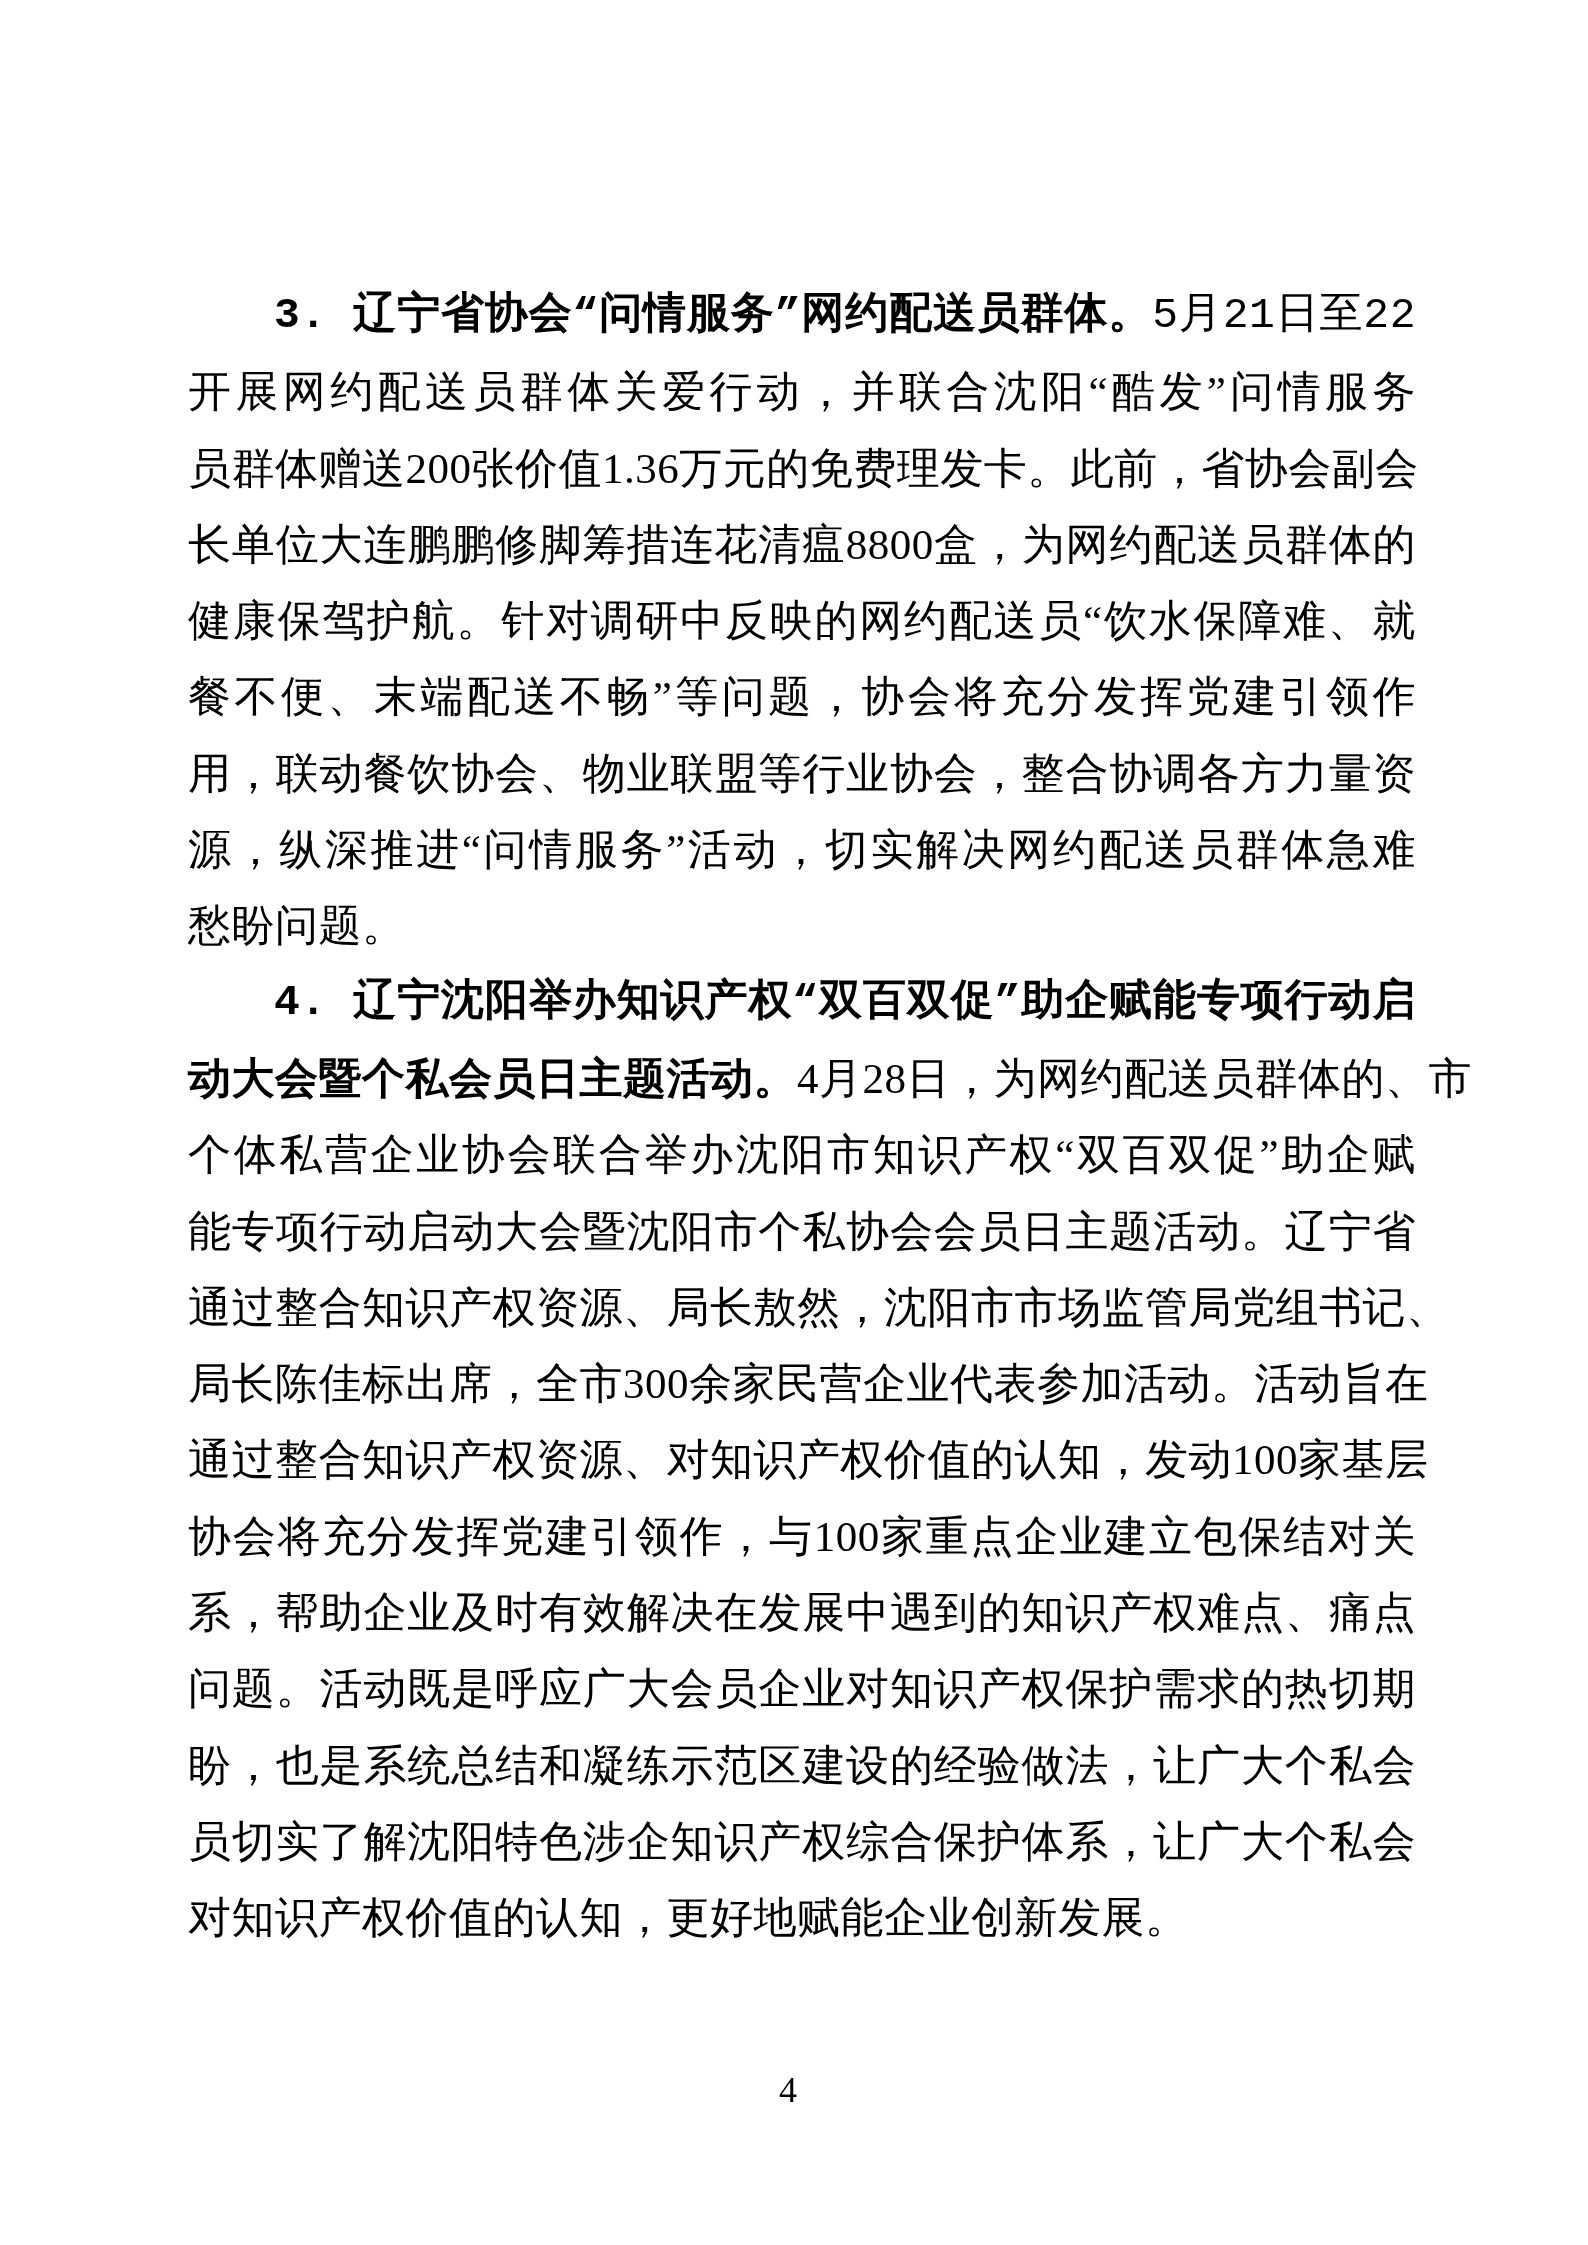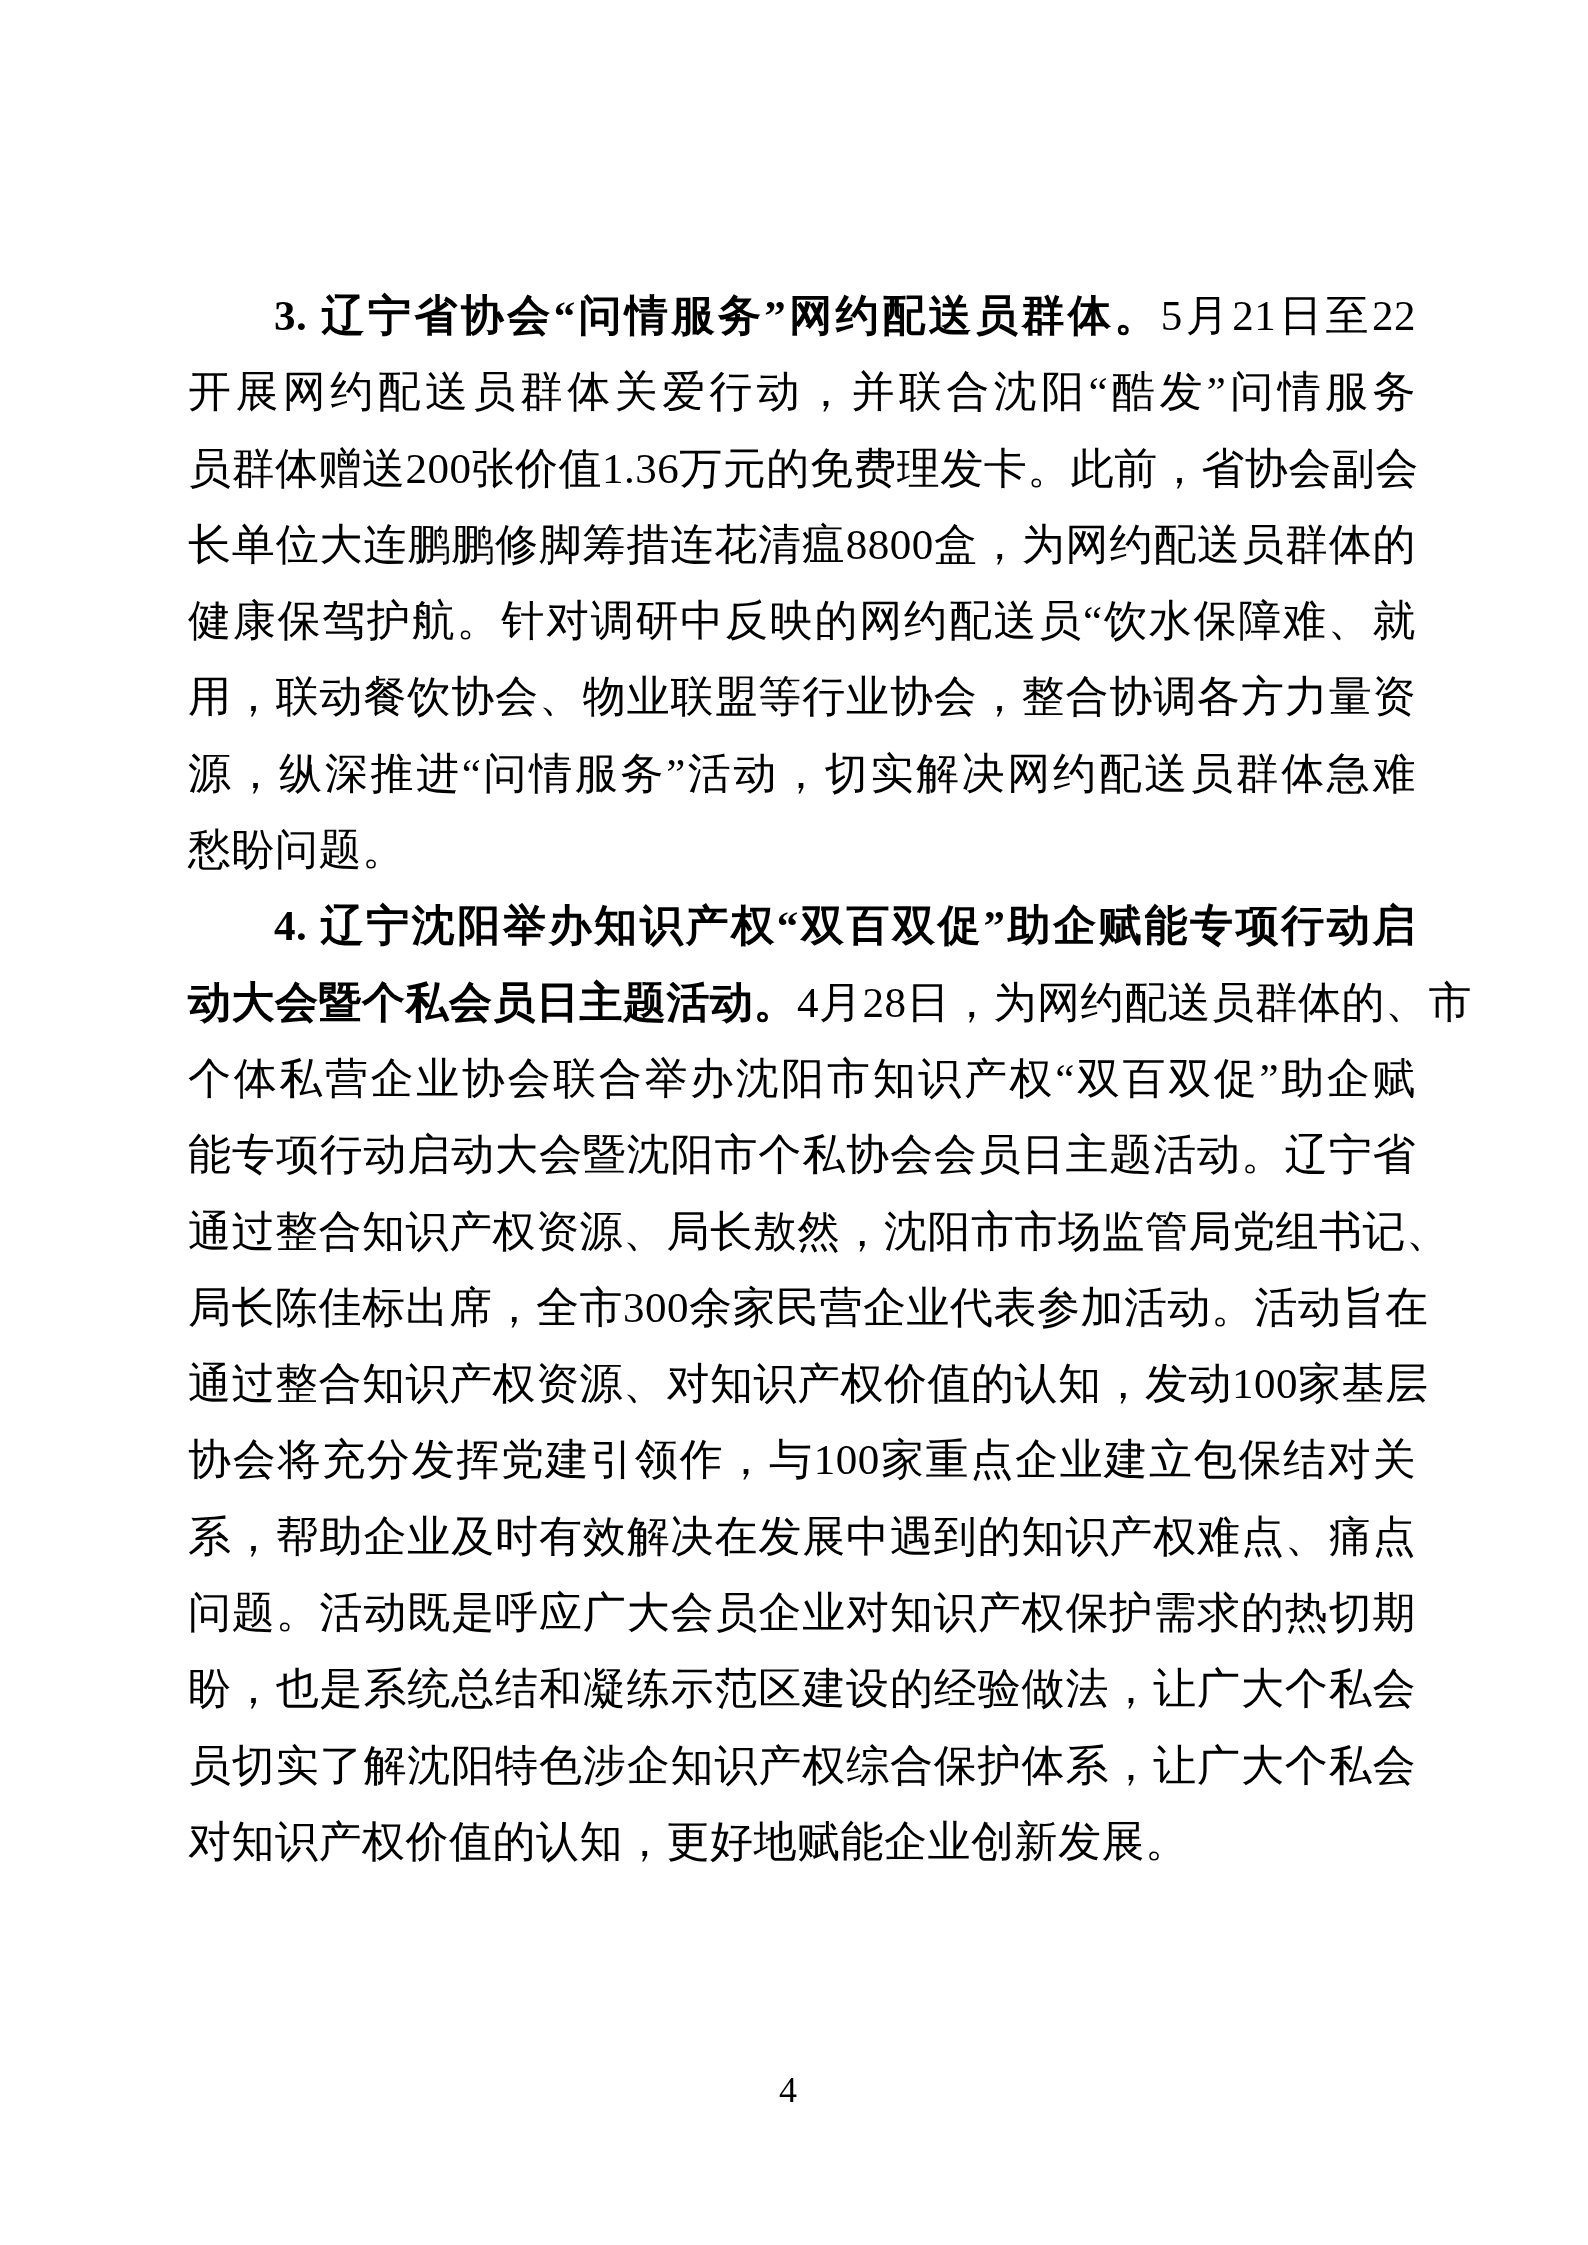--- a/index.html
+++ b/index.html
@@ -31,20 +31,21 @@
     text-align-last: justify;
     text-justify: inter-ideograph;
     white-space: nowrap;
   }
   .line.last {
     text-align: left;
     text-align-last: left;
   }
   .line.indent {
     text-indent: 86px;
+    font-family: Liberation Mono, monospace;
   }
   .bold {
     font-weight: bold;
   }
   .page-number {
     position: absolute;
     top: 2068px;
     left: 0;
     width: 1576px;
     text-align: center;
@@ -56,20 +57,21 @@
 </head>
 <body>
 
 <div class="page">
   <div class="text-block">
       <div class="line indent"><span class="bold">3. 辽宁省协会“问情服务”网约配送员群体。</span><span>5月21日至22</span></div>
       <div class="line"><span>开展网约配送员群体关爱行动，并联合沈阳“酷发”问情服务</span></div>
       <div class="line"><span>员群体赠送200张价值1.36万元的免费理发卡。此前，省协会副会</span></div>
       <div class="line"><span>长单位大连鹏鹏修脚筹措连花清瘟8800盒，为网约配送员群体的</span></div>
       <div class="line"><span>健康保驾护航。针对调研中反映的网约配送员“饮水保障难、就</span></div>
+      <div class="line"><span>餐不便、末端配送不畅”等问题，协会将充分发挥党建引领作</span></div>
       <div class="line"><span>用，联动餐饮协会、物业联盟等行业协会，整合协调各方力量资</span></div>
       <div class="line"><span>源，纵深推进“问情服务”活动，切实解决网约配送员群体急难</span></div>
       <div class="line last"><span>愁盼问题。</span></div>
       <div class="line indent"><span class="bold">4. 辽宁沈阳举办知识产权“双百双促”助企赋能专项行动启</span></div>
       <div class="line"><span class="bold">动大会暨个私会员日主题活动。</span><span>4月28日，为网约配送员群体的、市</span></div>
       <div class="line"><span>个体私营企业协会联合举办沈阳市知识产权“双百双促”助企赋</span></div>
       <div class="line"><span>能专项行动启动大会暨沈阳市个私协会会员日主题活动。辽宁省</span></div>
       <div class="line"><span>通过整合知识产权资源、局长敖然，沈阳市市场监管局党组书记、</span></div>
       <div class="line"><span>局长陈佳标出席，全市300余家民营企业代表参加活动。活动旨在</span></div>
       <div class="line"><span>通过整合知识产权资源、对知识产权价值的认知，发动100家基层</span></div>

